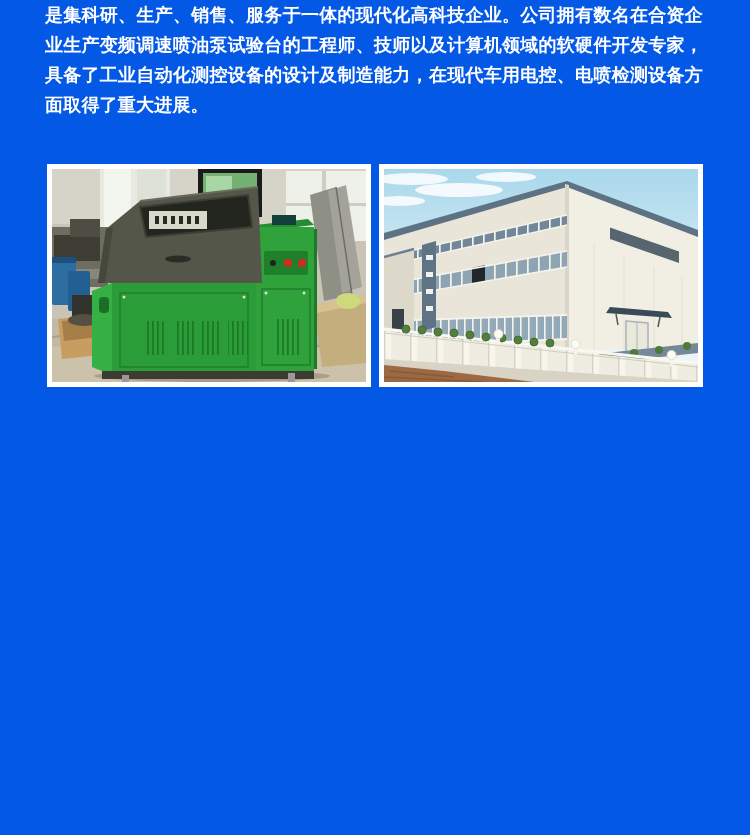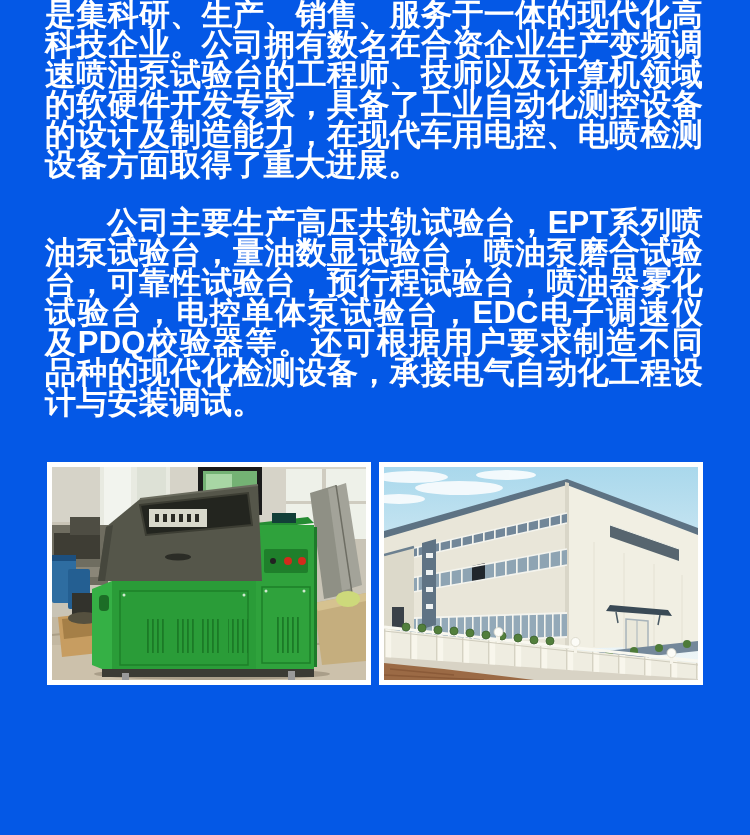--- a/index.html
+++ b/index.html
@@ -5,21 +5,21 @@
   html,body{margin:0;padding:0;}
   body{
     width:750px;height:835px;overflow:hidden;
     background:#0458E6;
     font-family:"Liberation Sans","DejaVu Sans",sans-serif;
   }
   .page{box-sizing:border-box;width:750px;height:835px;padding:0 45px;}
   .text-block p{
     margin:0 2px 28px 0;
     color:#ffffff;
-    font-size:31px;
+    font-size:18px;
     line-height:30px;
     font-weight:bold;
     text-align:justify;
     letter-spacing:0.2px;
   }
   .text-block p.indent{text-indent:2em;}
   .photos{
     display:flex;gap:8px;
     margin:44px 2px 0 2px;
   }
@@ -29,21 +29,20 @@
   }
   figure.photo svg{display:block;width:100%;height:100%;}
 </style>
 </head>
 <body>
 
 <div class="page">
 
   <div class="text-block">
     <p>是集科研、生产、销售、服务于一体的现代化高科技企业。公司拥有数名在合资企业生产变频调速喷油泵试验台的工程师、技师以及计算机领域的软硬件开发专家，具备了工业自动化测控设备的设计及制造能力，在现代车用电控、电喷检测设备方面取得了重大进展。</p>
-    <p class="indent">公司主要生产高压共轨试验台，EPT系列喷油泵试验台，量油数显试验台，喷油泵磨合试验台，可靠性试验台，预行程试验台，喷油器雾化试验台，电控单体泵试验台，EDC电子调速仪及PDQ校验器等。还可根据用户要求制造不同品种的现代化检测设备，承接电气自动化工程设计与安装调试。</p>
   </div>
 
   <div class="photos">
 
     <figure class="photo">
       <svg viewBox="0 0 314 213" preserveAspectRatio="none">
         <defs>
           <pattern id="louv" width="5" height="1" patternUnits="userSpaceOnUse">
             <rect x="0" y="0" width="1.8" height="1" fill="#1b7a26"></rect>
           </pattern>

